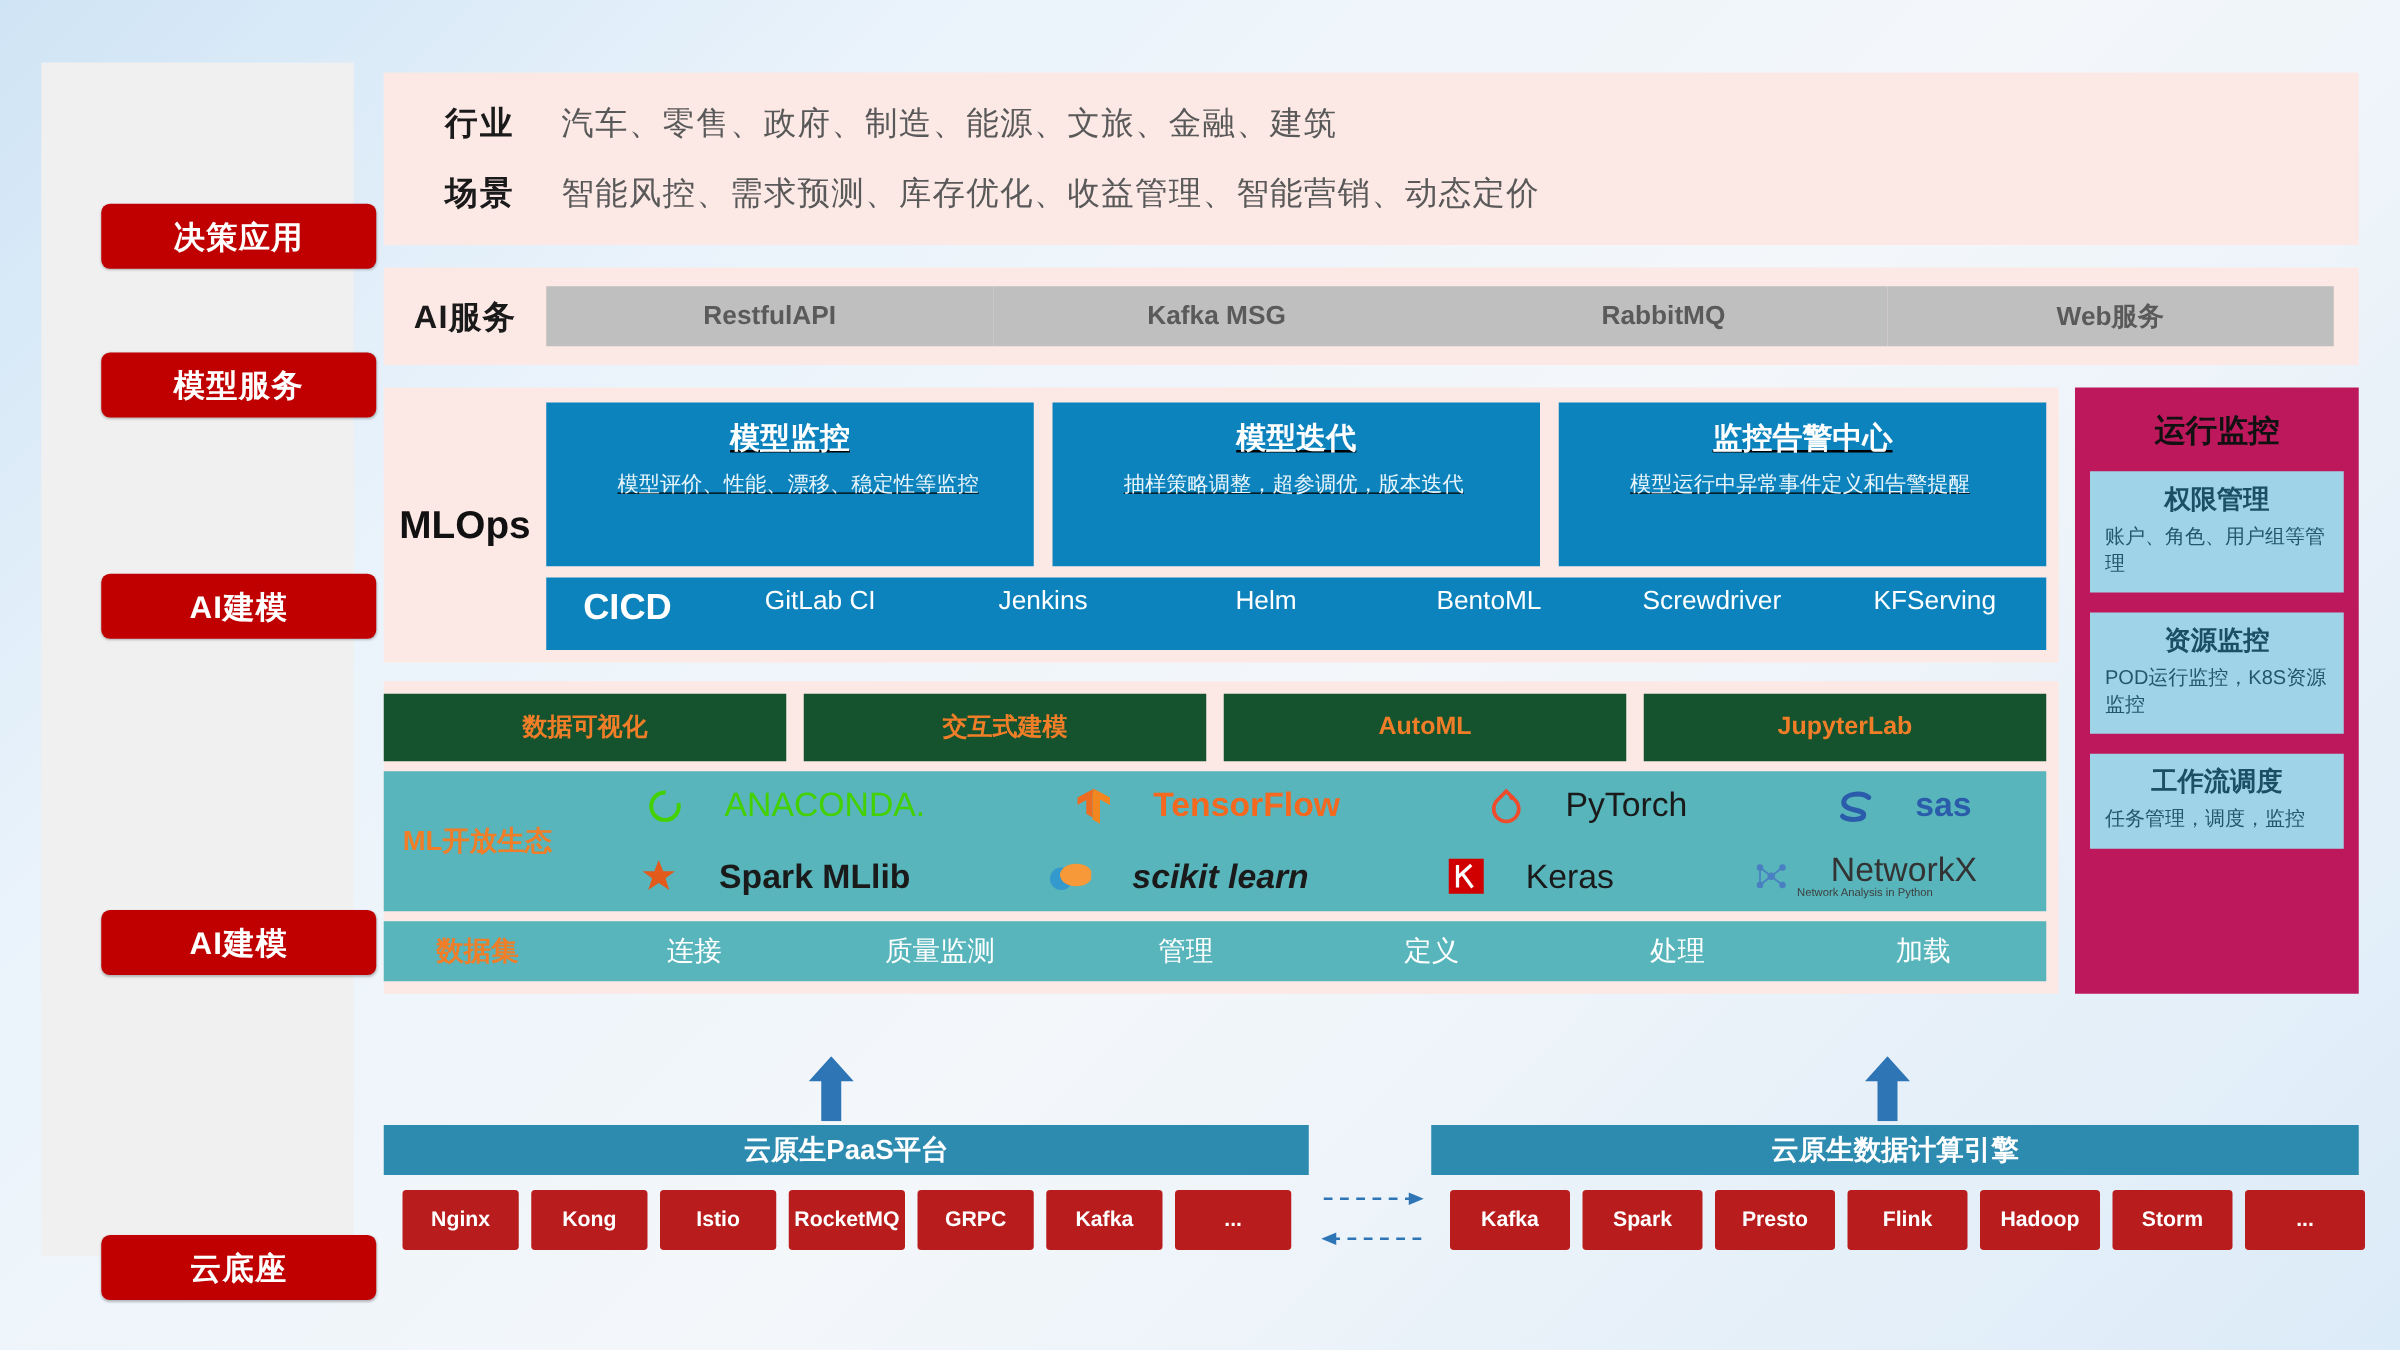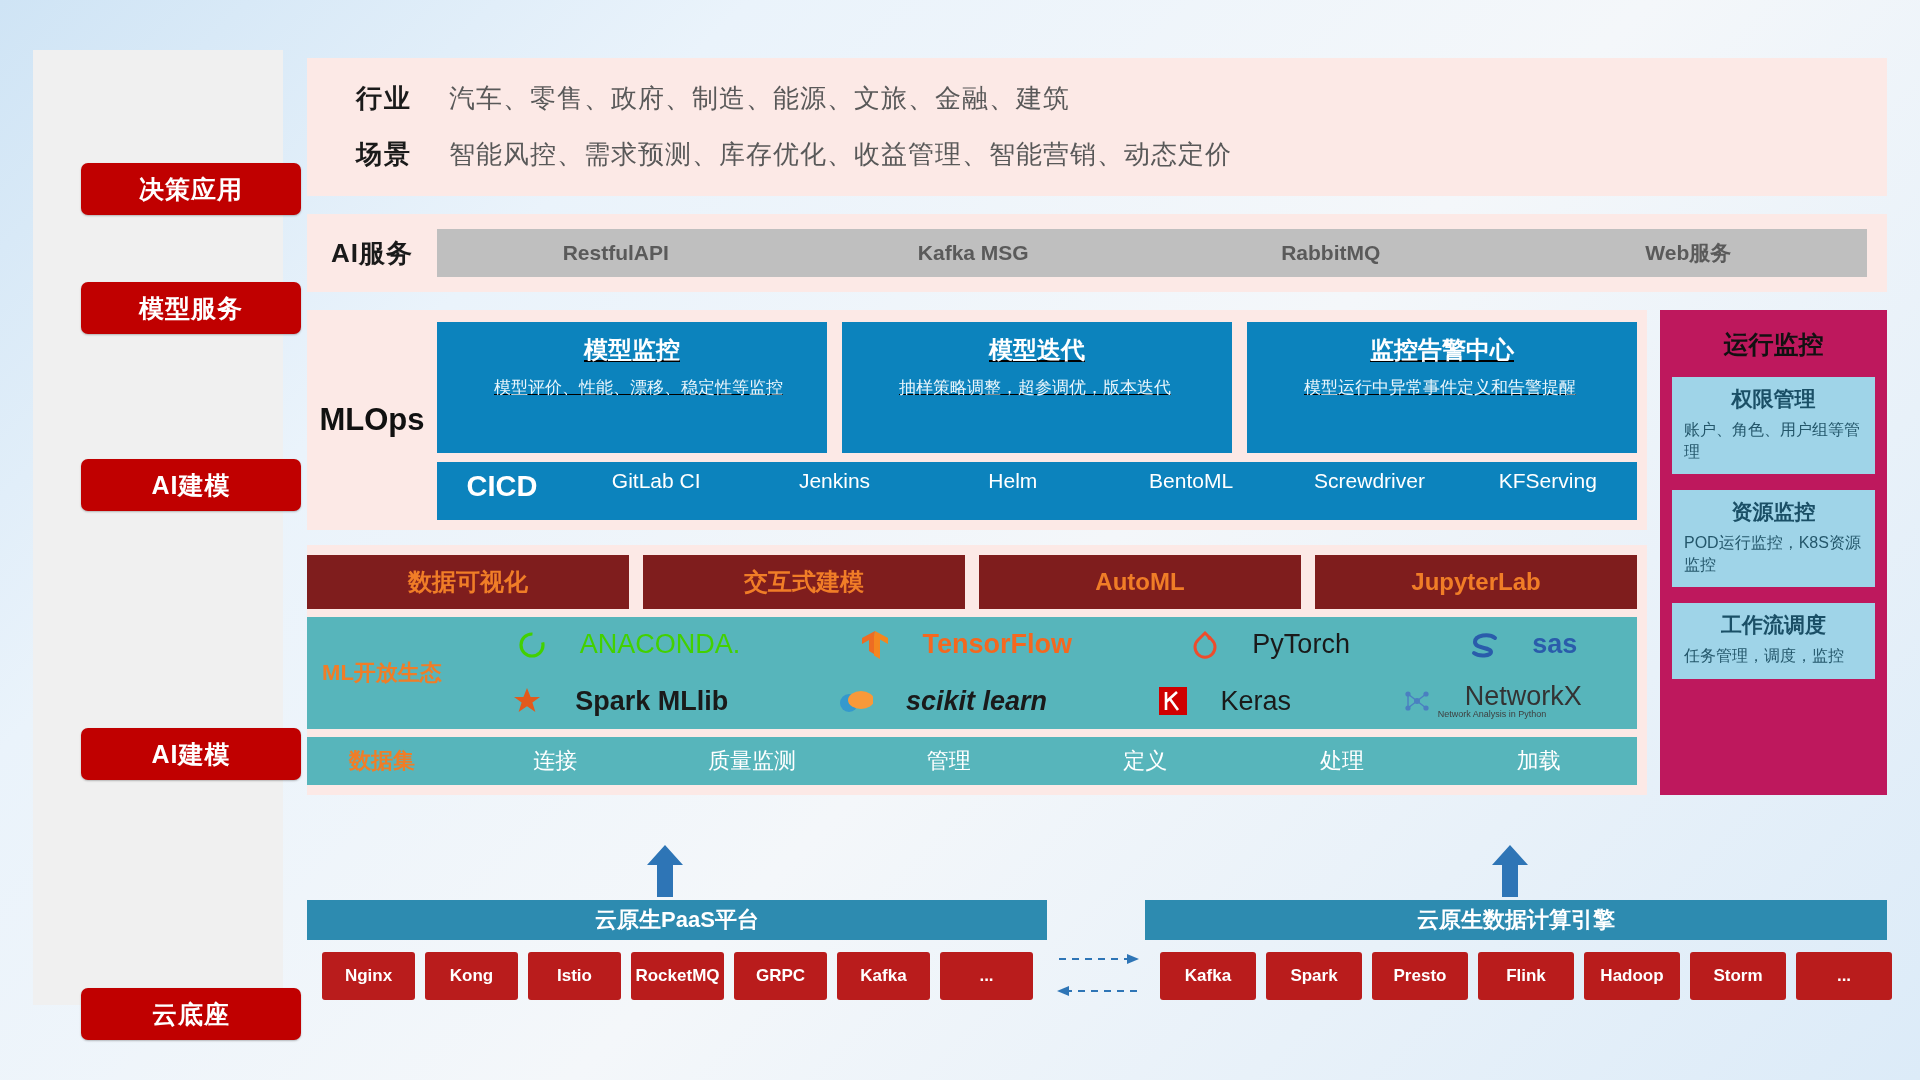--- a/index.html
+++ b/index.html
@@ -88,23 +88,23 @@
   
   .band-lab { top:545px; width:1340px; height:250px; display:flex; }
   .band-lab .lbl {
     width:130px; min-width:130px;
     display:flex; align-items:center; justify-content:center;
     font-weight:bold; font-size:27px; color:#111; line-height:1.25; text-align:center;
   }
   .lab-right { flex:1; display:flex; flex-direction:column; padding:10px 10px 10px 0; }
   .lab-tabs { display:flex; gap:14px; height:56px; }
   .lab-tab {
-    flex:1; background:#7f1d1d; color:#f07d27;
-    display:flex; align-items:center; justify-content:center;
-    font-size:24px; font-weight:bold;
+    flex:1; background:#14532d; color:#f07d27;
+    display:flex; align-items:center; justify-content:center;
+    font-size:20px; font-weight:bold;
   }
   .eco {
     margin-top:8px; height:118px; background:#57b5bb; display:flex; align-items:center;
   }
   .eco .eco-lbl {
     width:150px; min-width:150px; text-align:center;
     color:#f07d27; font-size:22px; font-weight:bold;
   }
   .eco .logos { flex:1; display:flex; flex-direction:column; justify-content:center; height:100%; }
   .logo-line { flex:1; display:flex; align-items:center; justify-content:space-around; }

